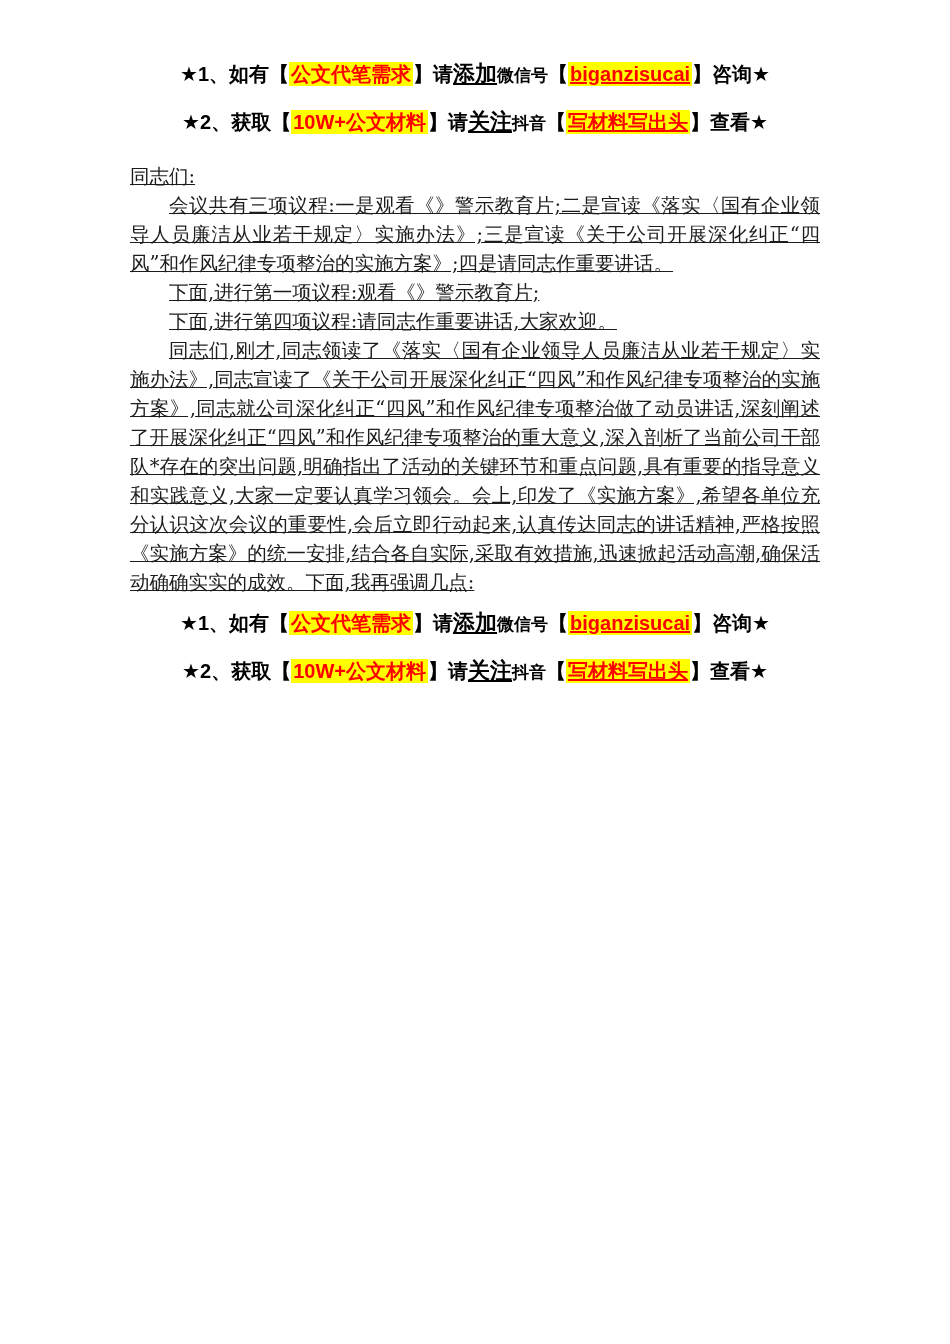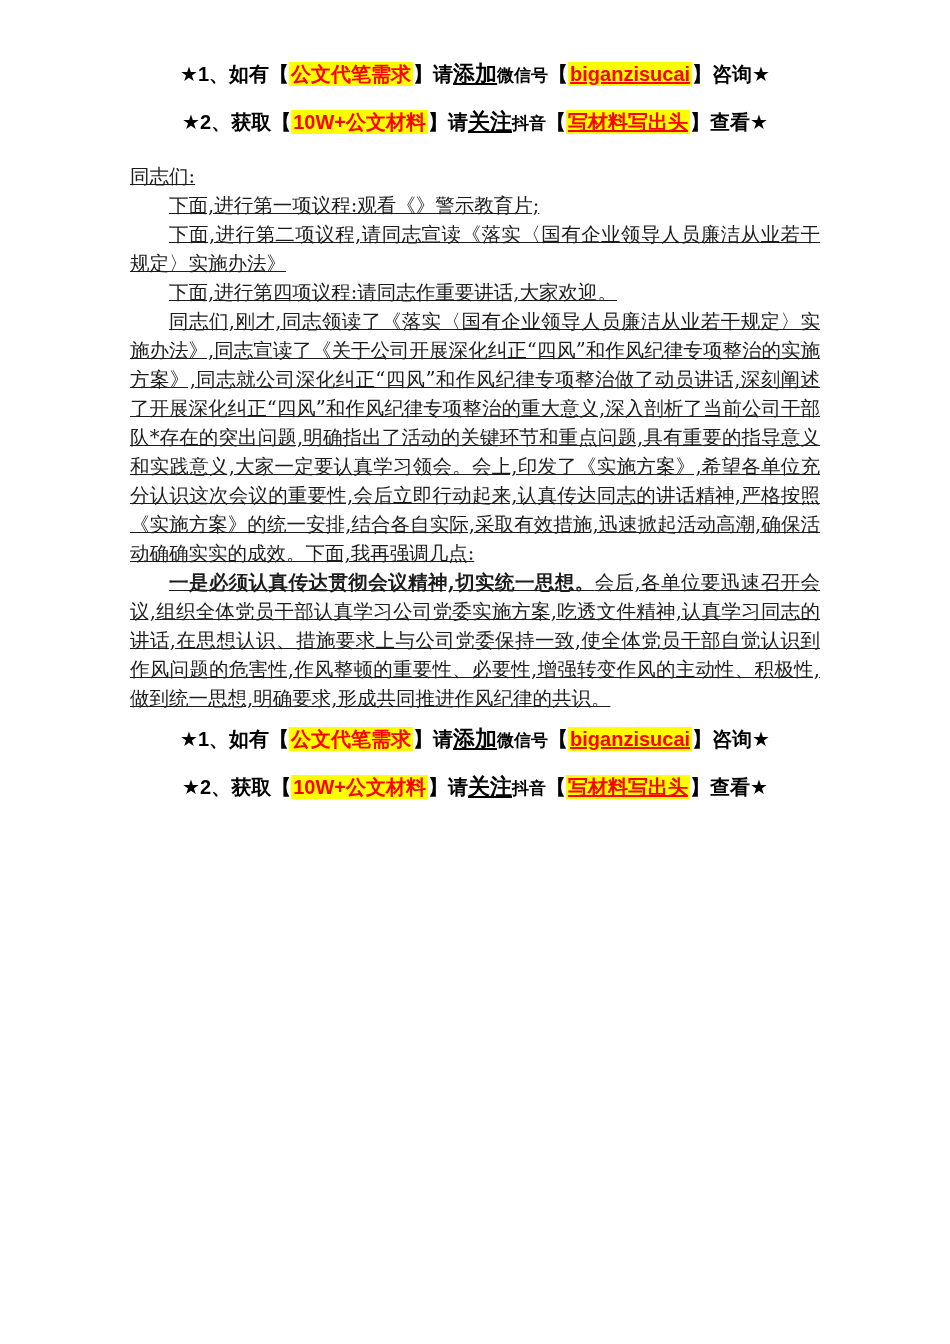--- a/index.html
+++ b/index.html
@@ -59,25 +59,24 @@
     <div class="banner-line">
       <span>★1、如有【</span><span class="hl">公文代笔需求</span><span>】请</span><span class="bu">添加</span><span class="sm">微信号</span><span>【</span><span class="hl u">biganzisucai</span><span>】咨询★</span>
     </div>
     <div class="banner-line">
       <span>★2、获取【</span><span class="hl">10W+公文材料</span><span>】请</span><span class="bu">关注</span><span class="sm">抖音</span><span>【</span><span class="hl u">写材料写出头</span><span>】查看★</span>
     </div>
   </div>
 
   <div class="content">
     <p class="no-indent">同志们:</p>
+    <p>会议共有三项议程:一是观看《》警示教育片;二是宣读《落实〈国有企业领导人员廉洁从业若干规定〉实施办法》;三是宣读《关于公司开展深化纠正“四风”和作风纪律专项整治的实施方案》;四是请同志作重要讲话。</p>
     <p>下面,进行第一项议程:观看《》警示教育片;</p>
-    <p>下面,进行第二项议程,请同志宣读《落实〈国有企业领导人员廉洁从业若干规定〉实施办法》</p>
     <p>下面,进行第四项议程:请同志作重要讲话,大家欢迎。</p>
     <p>同志们,刚才,同志领读了《落实〈国有企业领导人员廉洁从业若干规定〉实施办法》,同志宣读了《关于公司开展深化纠正“四风”和作风纪律专项整治的实施方案》,同志就公司深化纠正“四风”和作风纪律专项整治做了动员讲话,深刻阐述了开展深化纠正“四风”和作风纪律专项整治的重大意义,深入剖析了当前公司干部队*存在的突出问题,明确指出了活动的关键环节和重点问题,具有重要的指导意义和实践意义,大家一定要认真学习领会。会上,印发了《实施方案》,希望各单位充分认识这次会议的重要性,会后立即行动起来,认真传达同志的讲话精神,严格按照《实施方案》的统一安排,结合各自实际,采取有效措施,迅速掀起活动高潮,确保活动确确实实的成效。下面,我再强调几点:</p>
-    <p><b>一是必须认真传达贯彻会议精神,切实统一思想。</b><span>会后,各单位要迅速召开会议,组织全体党员干部认真学习公司党委实施方案,吃透文件精神,认真学习同志的讲话,在思想认识、措施要求上与公司党委保持一致,使全体党员干部自觉认识到作风问题的危害性,作风整顿的重要性、必要性,增强转变作风的主动性、积极性,做到统一思想,明确要求,形成共同推进作风纪律的共识。</span></p>
   </div>
 
   <div class="banner bottom">
     <div class="banner-line">
       <span>★1、如有【</span><span class="hl">公文代笔需求</span><span>】请</span><span class="bu">添加</span><span class="sm">微信号</span><span>【</span><span class="hl u">biganzisucai</span><span>】咨询★</span>
     </div>
     <div class="banner-line">
       <span>★2、获取【</span><span class="hl">10W+公文材料</span><span>】请</span><span class="bu">关注</span><span class="sm">抖音</span><span>【</span><span class="hl u">写材料写出头</span><span>】查看★</span>
     </div>
   </div>

